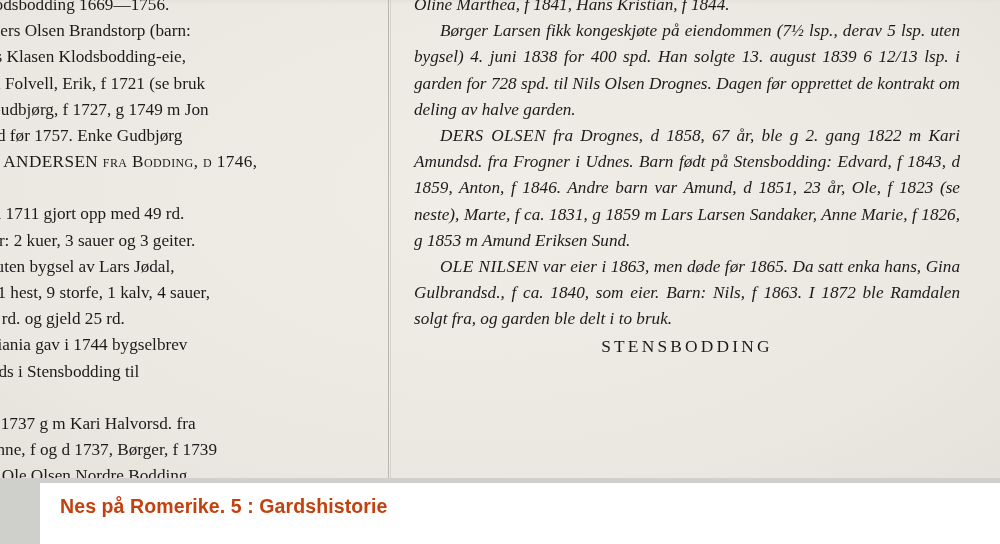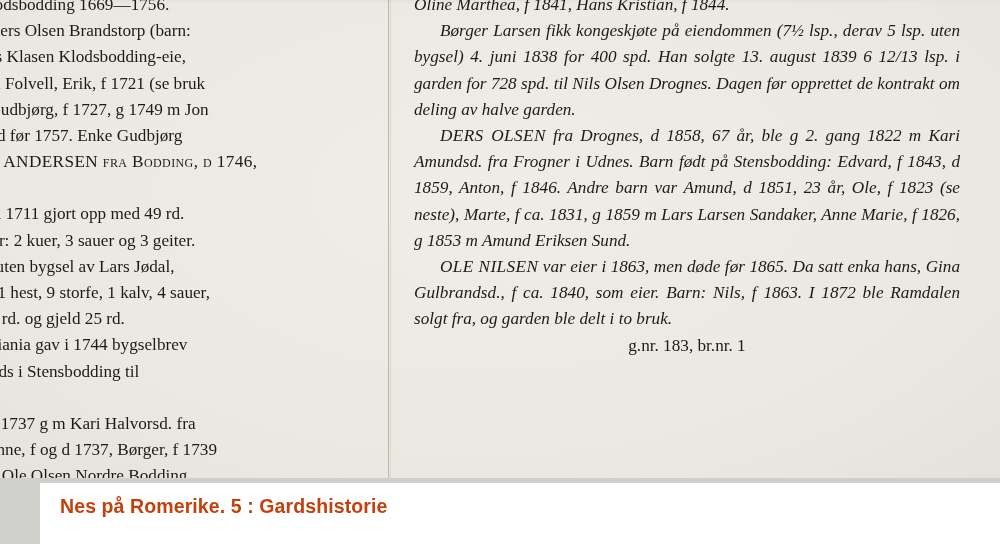--- a/index.html
+++ b/index.html
@@ -167,21 +167,21 @@
         <p>arn: Anne, f og d 1737, Børger, f 1739</p>
         <p>766 m Ole Olsen Nordre Bodding,</p>
 
       </div>
 
       <div class="col col-right">
         <p class="ital">Oline Marthea, f 1841, Hans Kristian, f 1844.</p>
         <p class="indent"><span>Børger Larsen fikk kongeskjøte på eiendommen (7½ lsp., derav 5 lsp. uten bygsel) 4. juni 1838 for 400 spd. Han solgte 13. august 1839 6 12/13 lsp. i garden for 728 spd. til Nils Olsen Drognes. Dagen før opprettet de kontrakt om deling av halve garden.</span></p>
         <p class="indent"><span class="sc">DERS OLSEN</span><span> fra Drognes, d 1858, 67 år, ble g 2. gang 1822 m Kari Amundsd. fra Frogner i Udnes. Barn født på Stensbodding: Edvard, f 1843, d 1859, Anton, f 1846. Andre barn var Amund, d 1851, 23 år, Ole, f 1823 (se neste), Marte, f ca. 1831, g 1859 m Lars Larsen Sandaker, Anne Marie, f 1826, g 1853 m Amund Eriksen Sund.</span></p>
         <p class="indent"><span class="sc">OLE NILSEN</span><span> var eier i 1863, men døde før 1865. Da satt enka hans, Gina Gulbrandsd., f ca. 1840, som eier. Barn: Nils, f 1863. I 1872 ble Ramdalen solgt fra, og garden ble delt i to bruk.</span></p>
-        <p class="subheading">g.nr. 183, br.nr. 1</p>
+        <p class="heading">STENSBODDING</p>
       </div>
 
     </div>
   </div>
 
   <div class="caption-bar"></div>
   <div class="caption-card"></div>
   <div class="caption-text">Nes på Romerike. 5 : Gardshistorie</div>
 
 </div>

